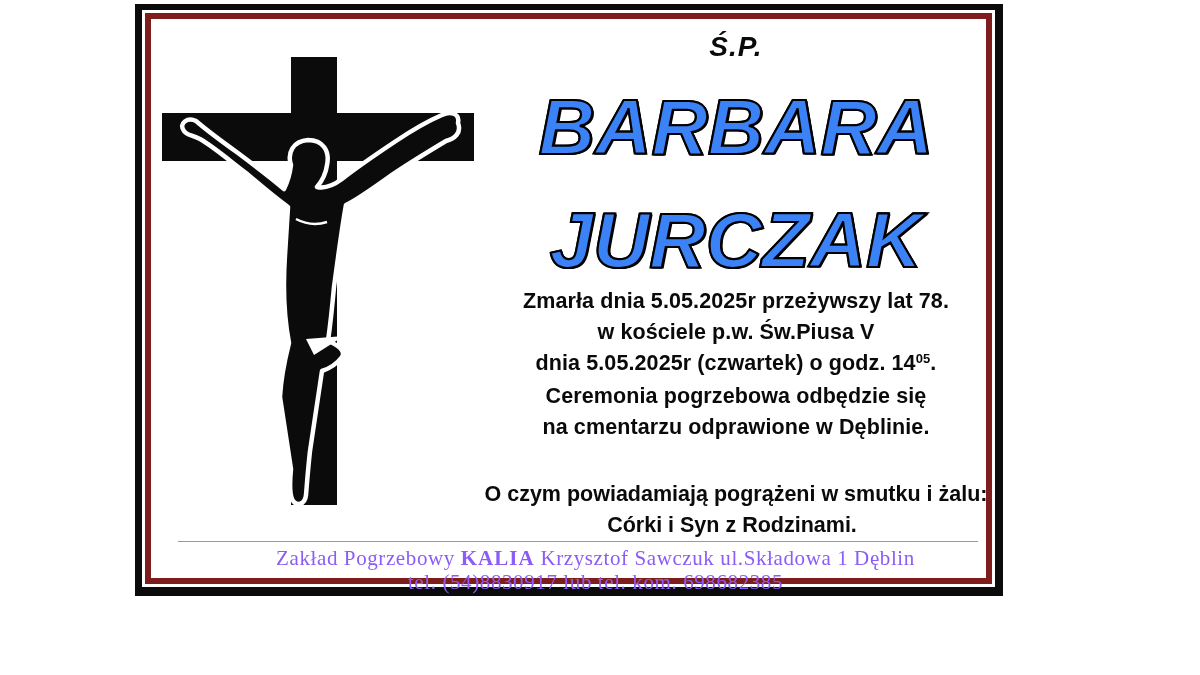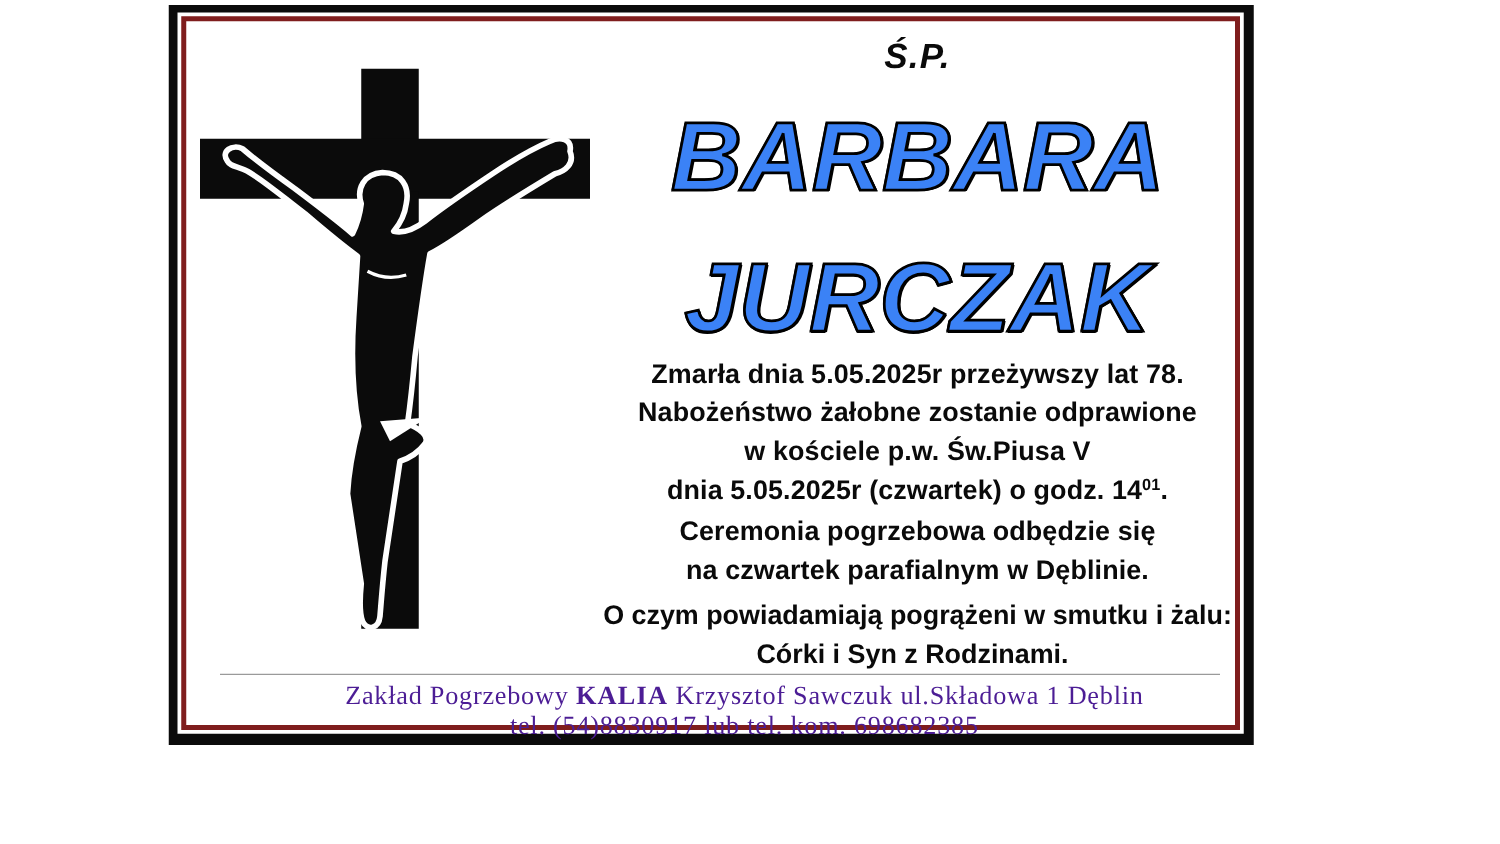--- a/index.html
+++ b/index.html
@@ -10,21 +10,21 @@
     color: #0a0a0a;
   }
   .frame {
     position: absolute; left: 135px; top: 4px; width: 868px; height: 592px;
     border: solid #0b0b0b;
     border-width: 6px 8px 9px 7px;
     background: #fff;
   }
   .frame-inner {
     position: absolute; inset: 3px;
-    border: 4px solid #7f1d1d;
+    border: 6px solid #7f1d1d;
   }
   .content { position: absolute; inset: 0; }
   .crucifix {
     position: absolute; left: 7px; top: 24px; width: 320px; height: 470px;
   }
   .textcol {
     position: absolute; left: 325px; width: 520px; text-align: center;
   }
   .epitaph {
     top: 13px;
@@ -62,21 +62,21 @@
   }
   .separator {
     position: absolute; left: 27px; top: 522px; width: 800px; height: 0;
     border-top: 1.5px solid #9a9a9a;
   }
   .footer {
     position: absolute; left: 54px; top: 528px; width: calc(100% - 54px);
     text-align: center;
     font-family: "Liberation Serif", serif;
     font-size: 21px; line-height: 23.5px;
-    color: #4c1d95; letter-spacing: 0.6px;
+    color: #8b5cf6; letter-spacing: 0.6px;
     white-space: nowrap;
   }
   .footer .brand { font-weight: bold; letter-spacing: 1px; }
   .abs { position: absolute; }
 </style>
 </head>
 <body>
 
 <div class="frame">
   <div class="frame-inner">
@@ -125,25 +125,24 @@
 
         <path fill="none" stroke="#ffffff" stroke-width="2.5" d="M 138 176 q 15 8 31 3"></path>
       </svg>
 
       <div class="textcol epitaph abs">Ś.P.</div>
       <div class="textcol bigname name-first abs">BARBARA</div>
       <div class="textcol bigname name-last abs">JURCZAK</div>
 
       <div class="textcol details abs">
         <div>Zmarła dnia 5.05.2025r przeżywszy lat 78.</div>
-        <div>Nabożeństwo żałobne zostanie odprawione</div>
         <div>w kościele p.w. Św.Piusa V</div>
-        <div><span>dnia 5.05.2025r (czwartek) o godz. 14</span><sup>01</sup><span>.</span></div>
+        <div><span>dnia 5.05.2025r (czwartek) o godz. 14</span><sup>05</sup><span>.</span></div>
         <div>Ceremonia pogrzebowa odbędzie się</div>
-        <div>na czwartek parafialnym w Dęblinie.</div>
+        <div>na cmentarzu odprawione w Dęblinie.</div>
       </div>
 
       <div class="mourn-intro abs" style="text-align:center;">O czym powiadamiają pogrążeni w smutku i żalu:</div>
       <div class="textcol mourn-sig abs">Córki i Syn z Rodzinami.</div>
 
       <div class="separator"></div>
       <div class="footer">
         <div><span>Zakład Pogrzebowy </span><span class="brand">KALIA</span><span> Krzysztof Sawczuk ul.Składowa 1 Dęblin</span></div>
         <div>tel. (54)8830917 lub tel. kom. 698682385</div>
       </div>

